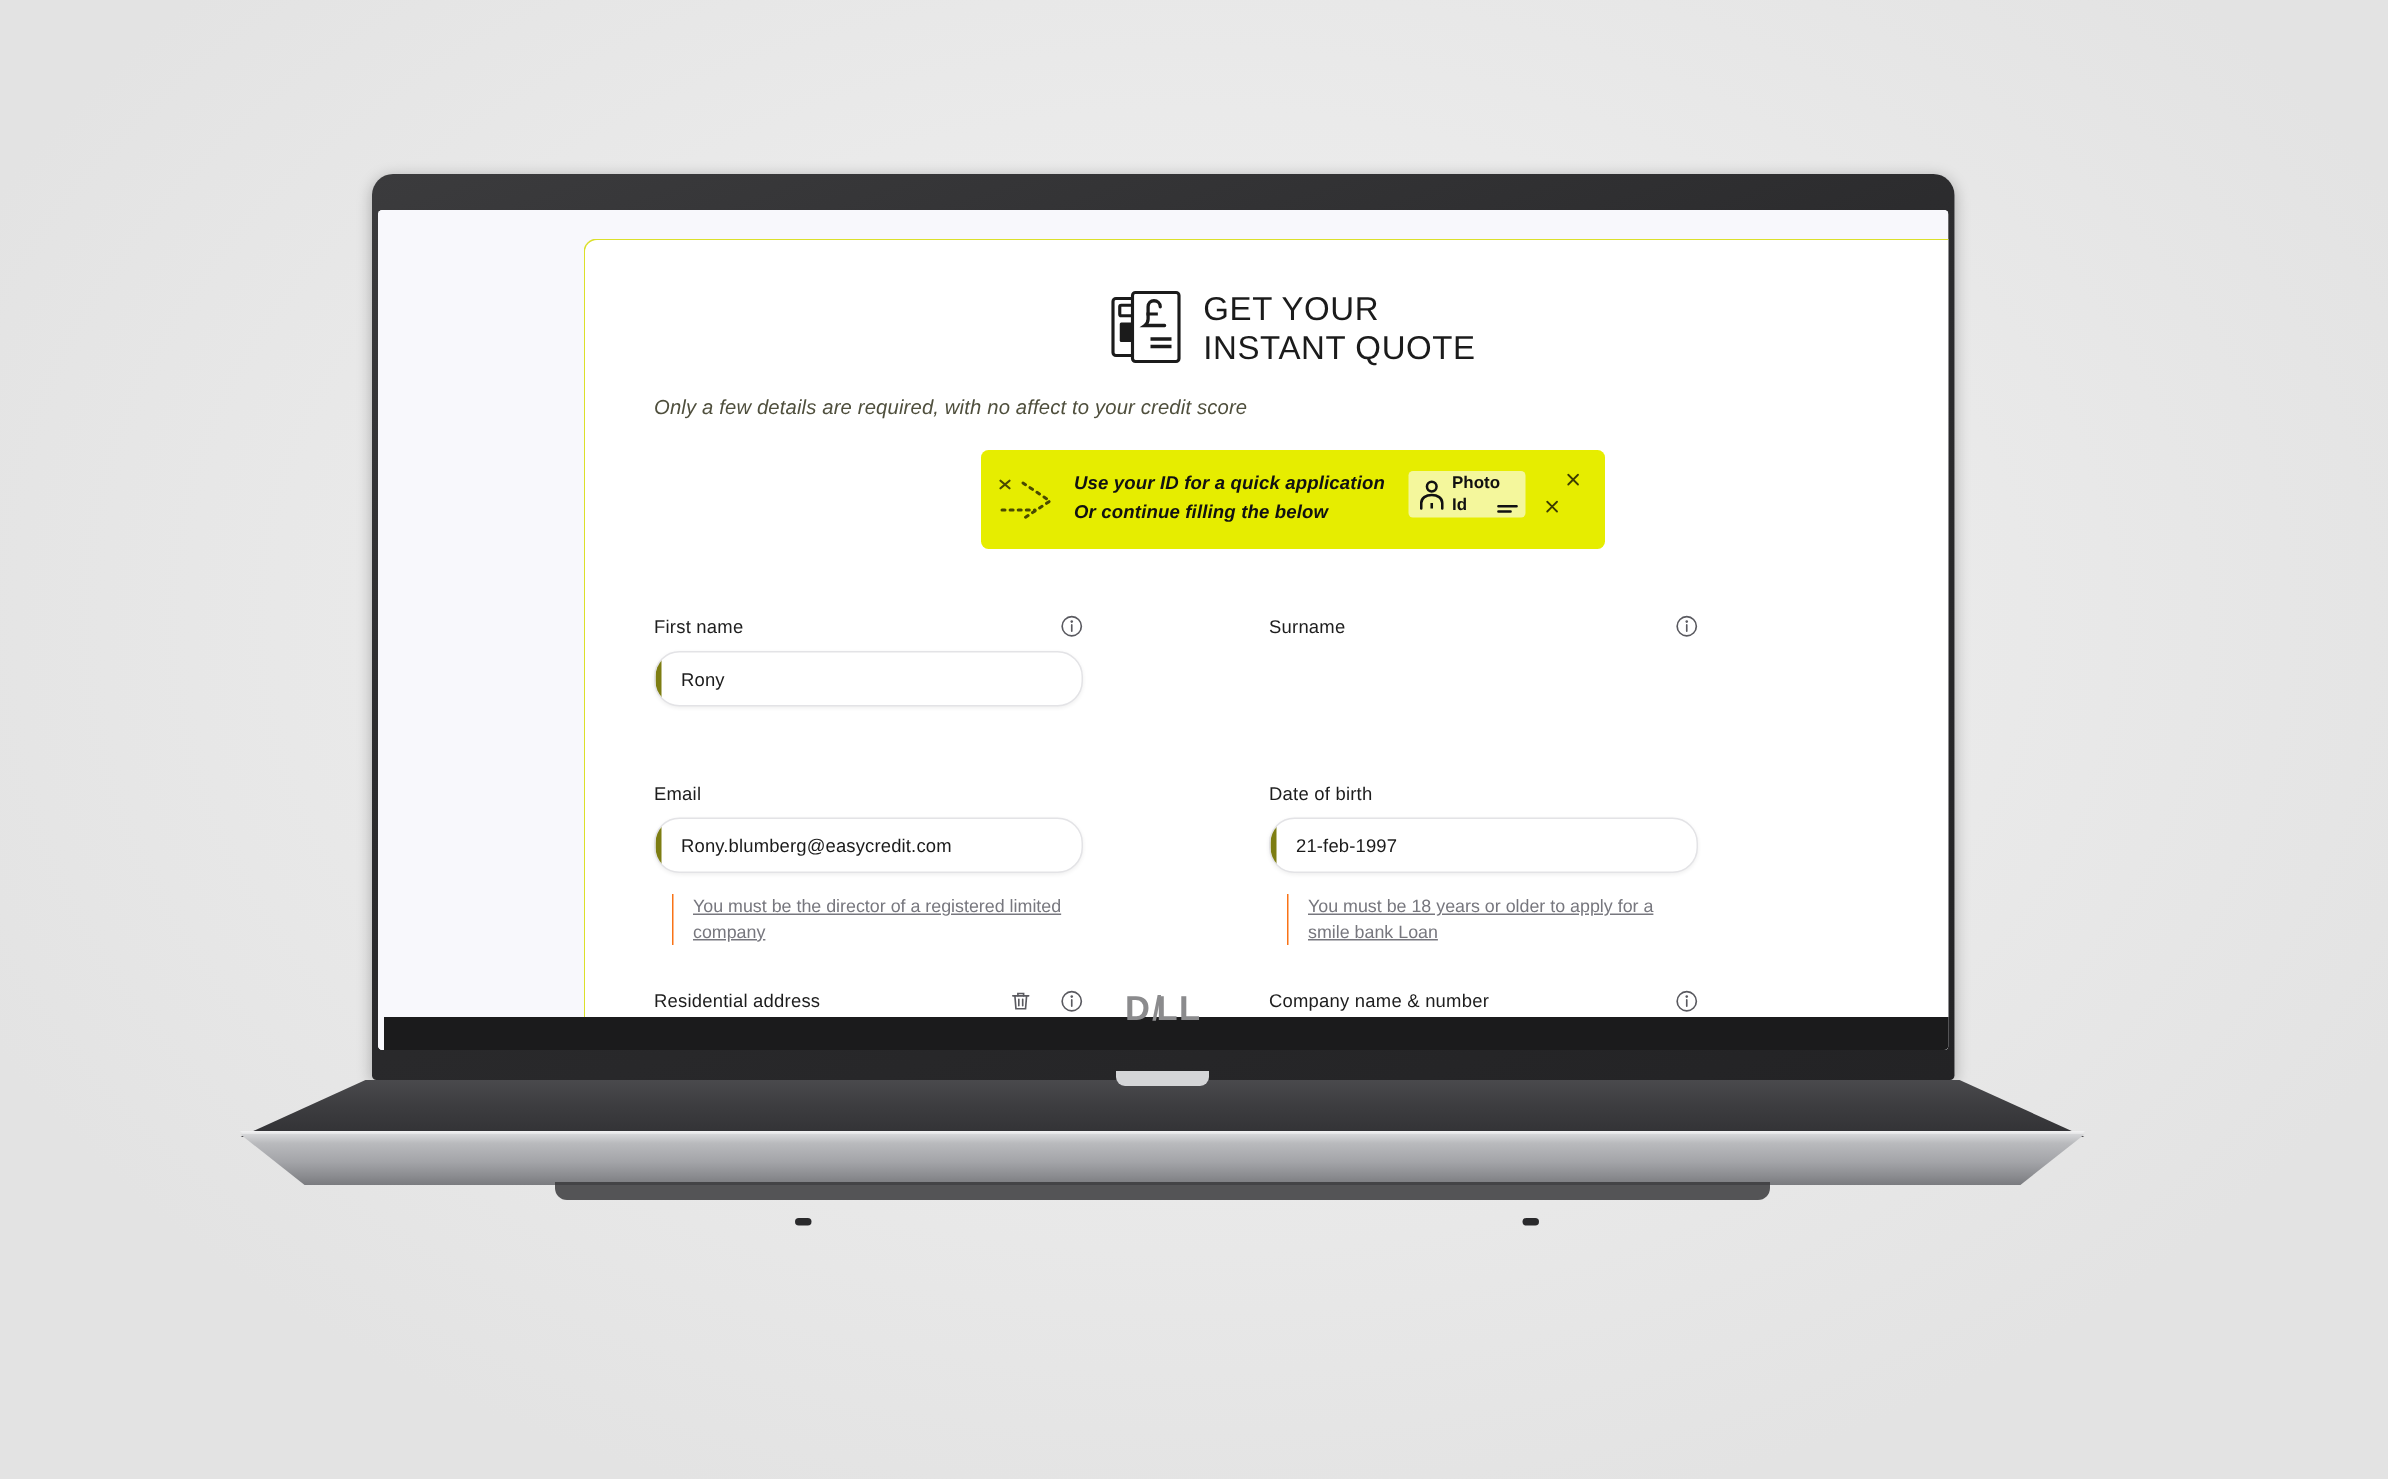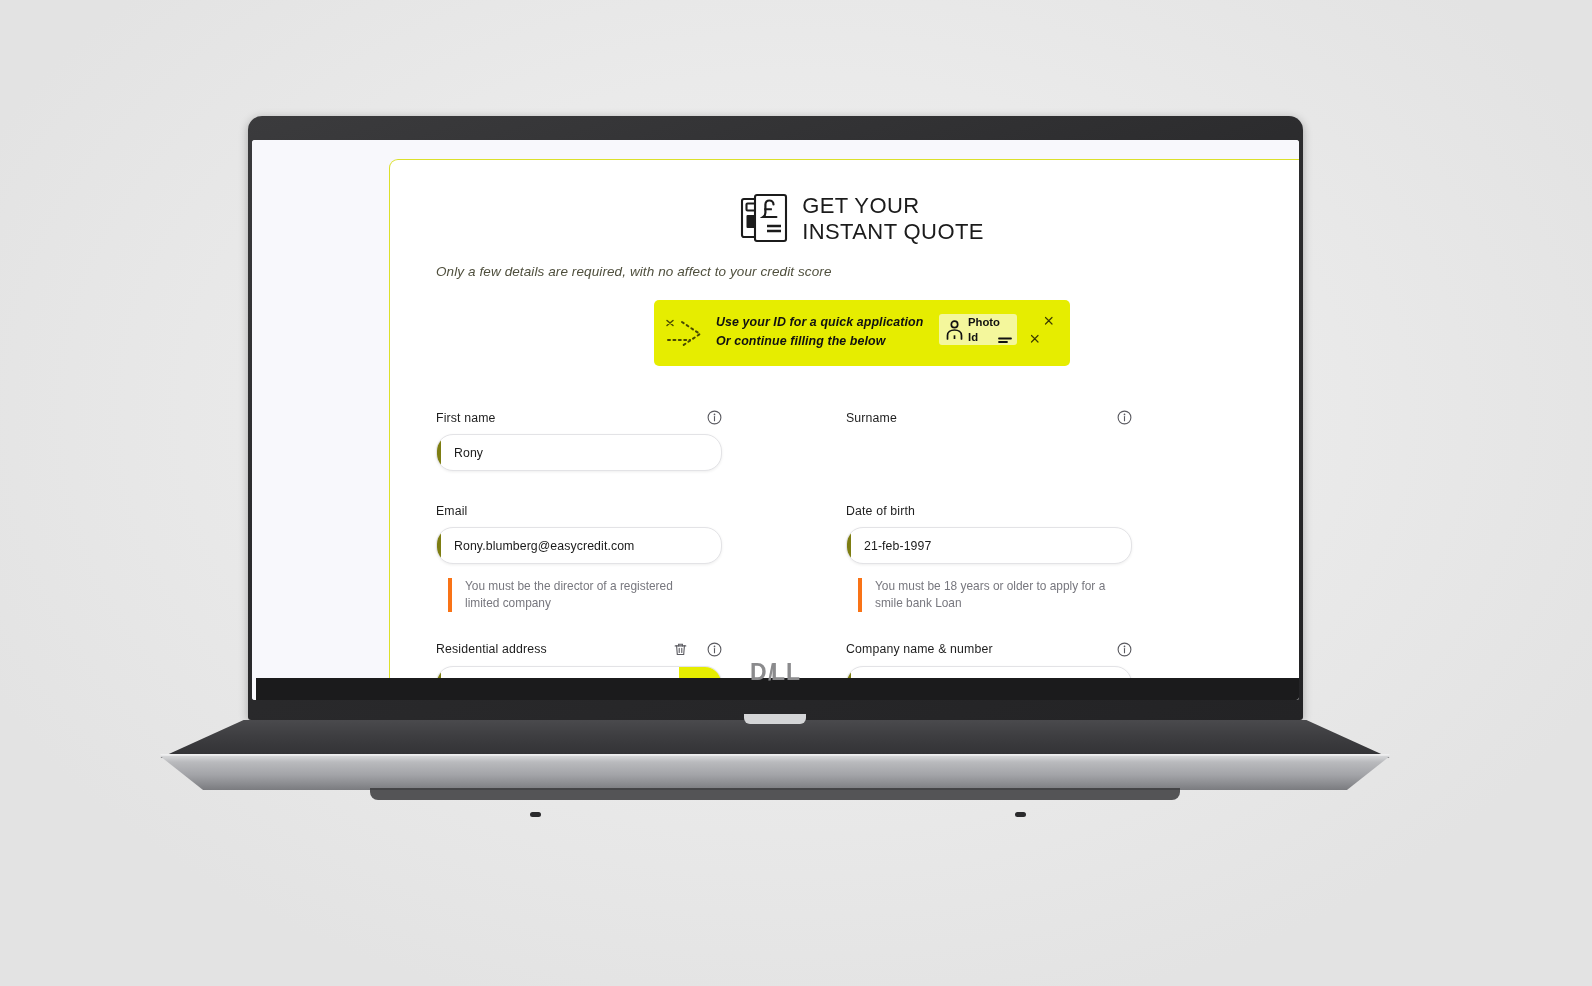--- a/index.html
+++ b/index.html
@@ -253,21 +253,21 @@
 
   
   .form-grid {
     margin-top: 43px;
     display: grid;
     grid-template-columns: 286px 286px;
     column-gap: 124px;
     row-gap: 0;
   }
   .field { margin-bottom: 0; }
-  .field-row2 { margin-top: 31px; }
+  .field-row2 { margin-top: 49px; }
   .field-row3 { margin-top: 29px; }
 
   .field-head {
     display: flex;
     align-items: center;
     justify-content: space-between;
     margin-bottom: 8px;
     height: 17px;
   }
   .field-label {
@@ -325,25 +325,26 @@
     border: none;
     display: flex;
     align-items: center;
     justify-content: center;
     cursor: pointer;
     flex: 0 0 auto;
   }
   .helper {
     margin: 14px 0 0 12px;
     padding-left: 13px;
-    border-left: 4px solid #f97316;
+    border-left: 1px solid #f97316;
     font-size: 11.9px;
     color: #77777e;
     line-height: 1.42;
     max-width: 262px;
+    text-decoration: underline;
   }
 </style>
 </head>
 <body>
 
 <div class="backdrop"></div>
 
 <div class="laptop">
 
   <div class="lid">

